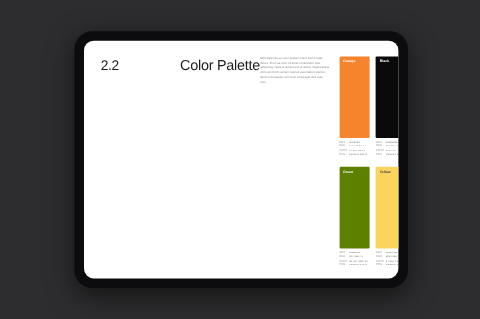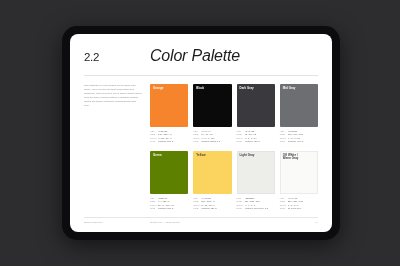--- a/index.html
+++ b/index.html
@@ -44,42 +44,41 @@
   }
 
   
   .slide {
     position: relative;
     width: 100%;
     height: 100%;
     padding: 13px 14px 8px 14px;
     box-sizing: border-box;
     display: flex;
-    flex-direction: column;
+    flex-direction: row;
   }
 
   
   .slide-header {
     display: flex;
     align-items: baseline;
     flex: 0 0 auto;
     padding-bottom: 10px;
   }
   .section-number {
     font-size: 11.5px;
     color: #1d1d1f;
     letter-spacing: -0.3px;
     width: 66px;
     flex: 0 0 auto;
   }
   .slide-title {
-    font-size: 16px;
+    font-size: 12px;
     color: #1d1d1f;
     letter-spacing: -0.2px;
-    font-style: italic;
   }
   .header-rule {
     height: 1px;
     background: #e2e2e2;
     margin-bottom: 8px;
     flex: 0 0 auto;
   }
 
   
   .slide-body {

